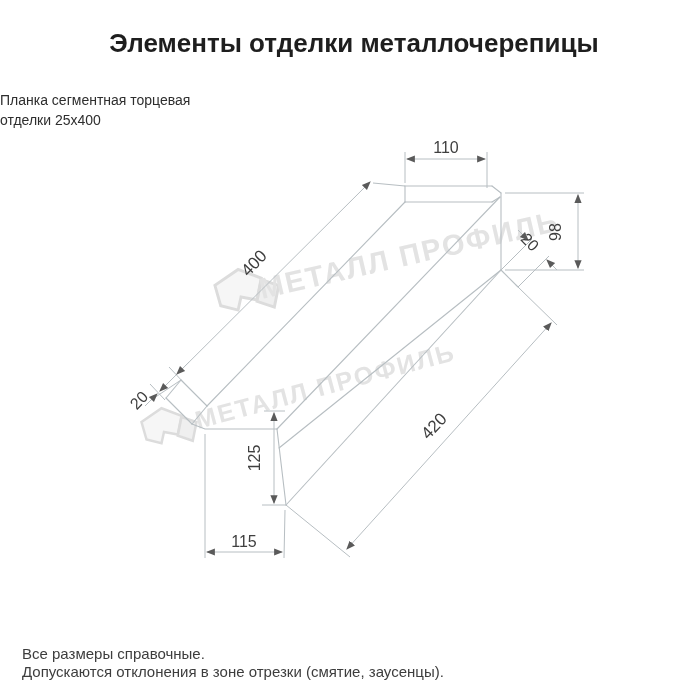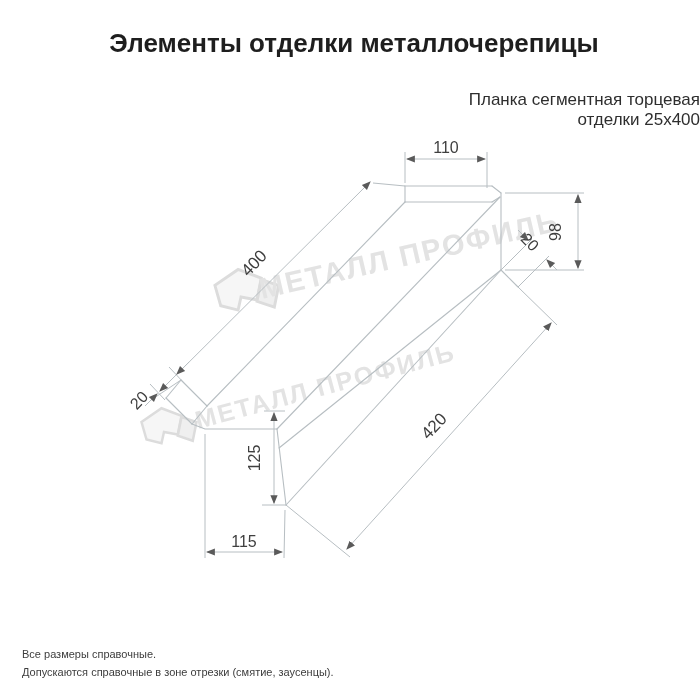--- a/index.html
+++ b/index.html
@@ -5,27 +5,27 @@
   html,body{margin:0;padding:0;}
   body{
     width:700px;height:700px;background:#ffffff;position:relative;overflow:hidden;
     font-family:"Liberation Sans", sans-serif;
   }
   .page-title{
     position:absolute;top:24px;left:0;width:700px;text-align:center;
     font-size:26px;font-weight:bold;color:#1e1e1e;letter-spacing:0px;margin:4px;
   }
   .subtitle{
-    position:absolute;top:90px;left:0;width:700px;text-align:right;
-    font-size:17px;font-weight:400;color:#2e2e2e;line-height:20px;
+    position:absolute;top:90px;left:0;width:700px;text-align:left;
+    font-size:14px;font-weight:400;color:#2e2e2e;line-height:20px;
   }
   .drawing{position:absolute;left:0;top:0;}
   .notes{
     position:absolute;left:22px;top:645px;
-    font-size:11px;color:#3d3d3d;line-height:18px;
+    font-size:15px;color:#3d3d3d;line-height:18px;
   }
   svg text.dim{
     font-family:"Liberation Sans", sans-serif;
     font-size:16px;fill:#3f3f3f;
   }
   svg text.dim-big{font-size:17px;}
   svg text.wm{
     font-family:"Liberation Sans", sans-serif;
     font-weight:bold;fill:#e3e3e3;letter-spacing:2px;
   }
@@ -131,14 +131,14 @@
     <text class="dim dim-big" transform="translate(258,267) rotate(-46)" text-anchor="middle">400</text>
     <text class="dim" transform="translate(143,404) rotate(-46)" text-anchor="middle">20</text>
     <text class="dim dim-big" transform="translate(438,430) rotate(-46)" text-anchor="middle">420</text>
     <text class="dim" transform="translate(260,458) rotate(-90)" text-anchor="middle">125</text>
     <text class="dim" x="244" y="547" text-anchor="middle">115</text>
   </g>
 </svg>
 
 <div class="notes">
   <div>Все размеры справочные.</div>
-  <div>Допускаются справочные в зоне отрезки (смятие, заусенцы).</div>
+  <div>Допускаются отклонения в зоне отрезки (смятие, заусенцы).</div>
 </div>
 
 </body></html>

